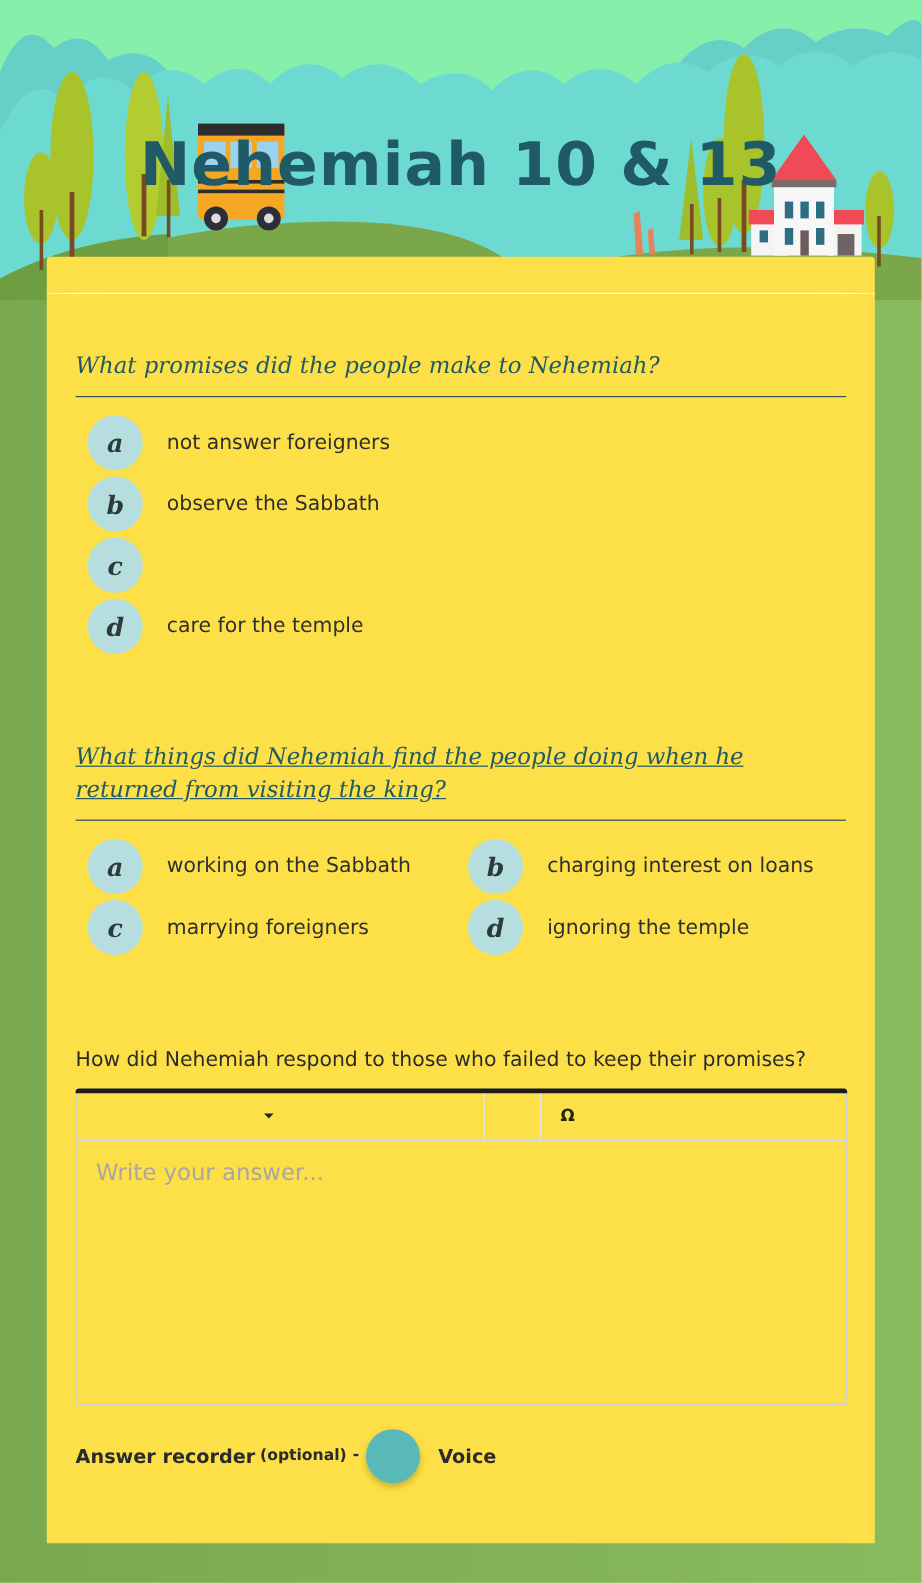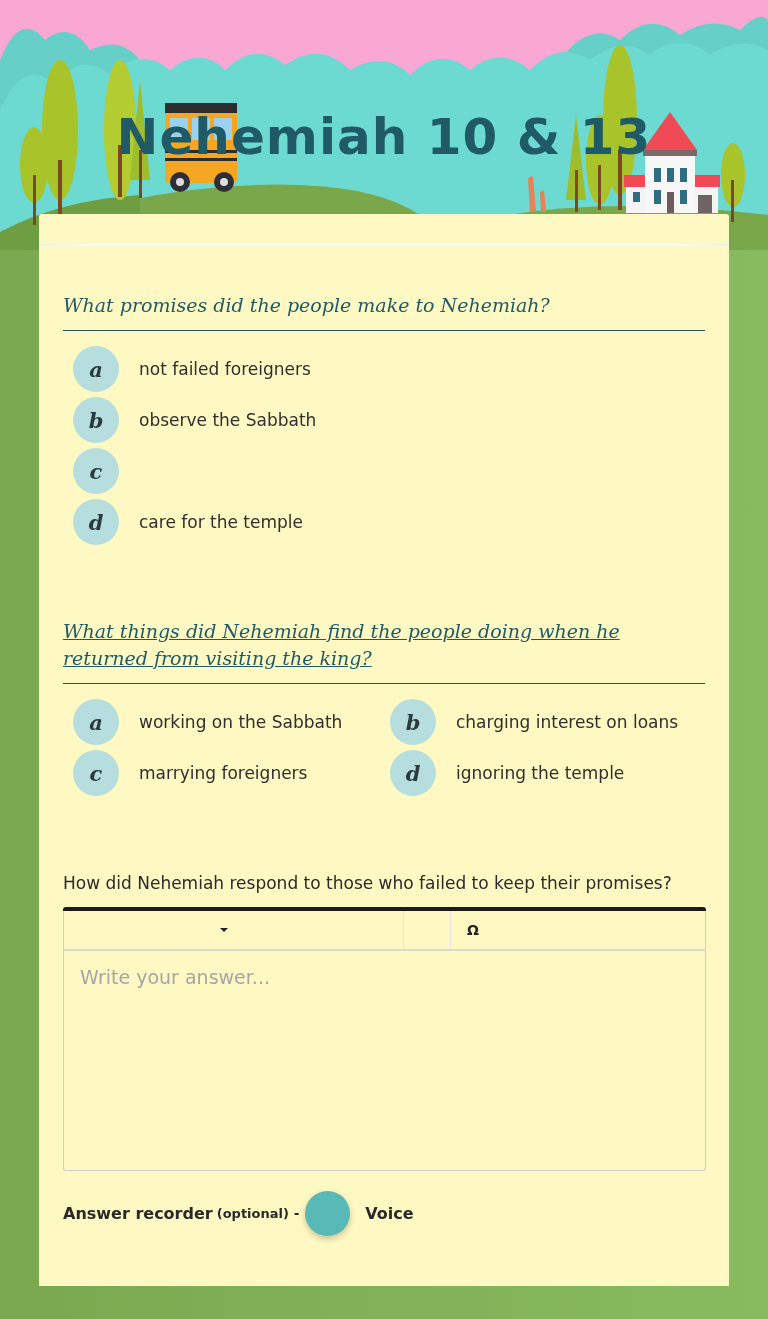--- a/index.html
+++ b/index.html
@@ -5,32 +5,32 @@
   * { box-sizing: border-box; margin: 0; padding: 0; }
   html, body { width: 768px; height: 1319px; overflow: hidden; }
   body {
     font-family: "Liberation Sans", sans-serif;
     background: linear-gradient(90deg, #7aa850 0%, #82b35a 60%, #88bb5e 100%);
     position: relative;
   }
   .scene {
     position: absolute; left: 0; top: 0; width: 768px; height: 250px;
     overflow: hidden;
-    background: #f9a8d4;
+    background: #86efac;
   }
   .cloud-layer { position: absolute; left: 0; top: 0; width: 768px; height: 250px; }
   .title {
     position: absolute; left: 0; top: 108px; width: 768px; text-align: center;
     font-family: "DejaVu Sans", sans-serif; font-size: 50px; font-weight: bold;
     color: #1f5a66; letter-spacing: 1px;
     z-index: 5;
   }
   .card {
     position: absolute; left: 39px; top: 214px; width: 690px; height: 1072px;
-    background: #fef9c3; border-radius: 3px 3px 0 0;
+    background: #fde047; border-radius: 3px 3px 0 0;
   }
   .card-topline {
     position: absolute; left: 0; top: 30px; width: 690px; height: 1px;
     background: linear-gradient(90deg, #e6eef2 0%, #ffffff 8%, #ffffff 92%, #e6eef2 100%);
   }
   .q-heading {
     position: absolute; left: 24px; width: 642px;
     font-family: "DejaVu Serif", serif; font-style: italic;
     font-size: 19px; color: #1f5a66; line-height: 27px;
   }
@@ -179,21 +179,21 @@
 </div>
 
 <div class="card">
   <div class="card-topline"></div>
 
   <div class="q-heading" style="top:78px;">What promises did the people make to Nehemiah?</div>
   <div class="q-rule" style="top:116px;"></div>
 
   <div class="option" style="left:34px; top:132px;">
     <span class="badge">a</span>
-    <span class="opt-text">not failed foreigners</span>
+    <span class="opt-text">not answer foreigners</span>
   </div>
   <div class="option" style="left:34px; top:183px;">
     <span class="badge">b</span>
     <span class="opt-text">observe the Sabbath</span>
   </div>
   <div class="option" style="left:34px; top:234px;">
     <span class="badge">c</span>
   </div>
   <div class="option" style="left:34px; top:285px;">
     <span class="badge">d</span>

